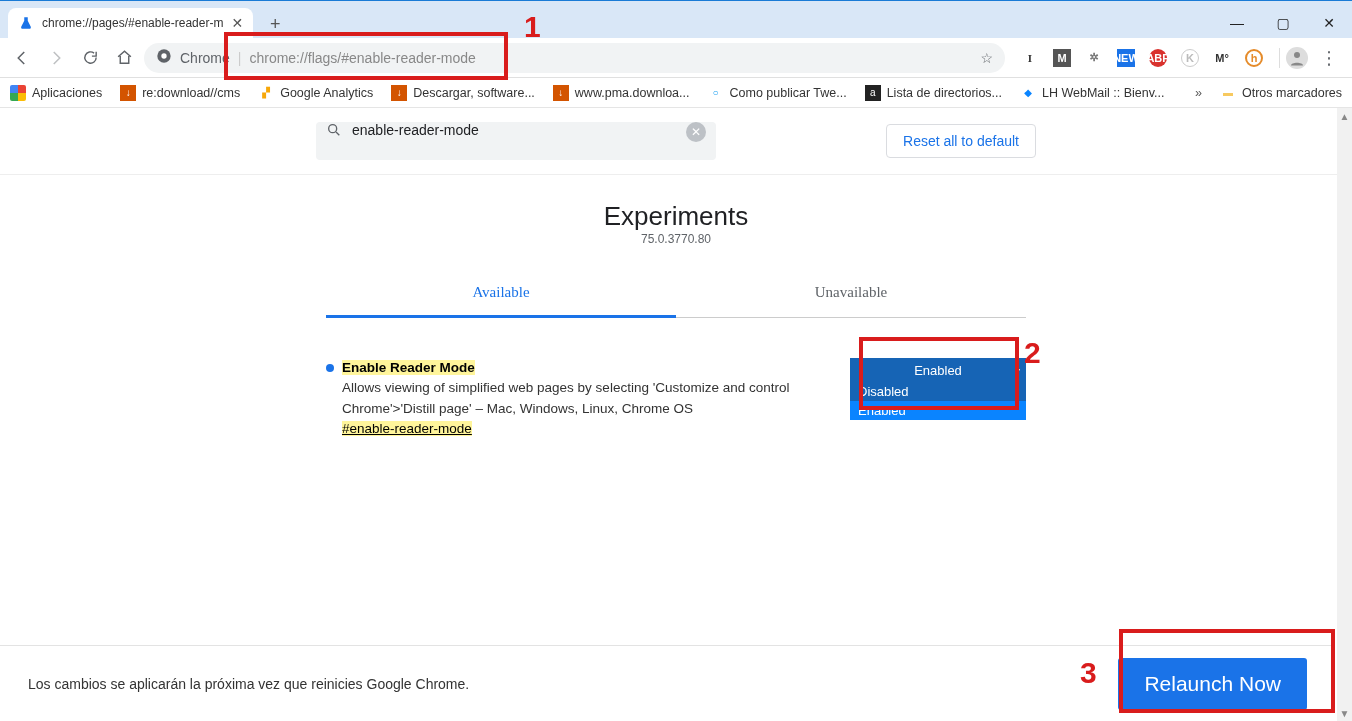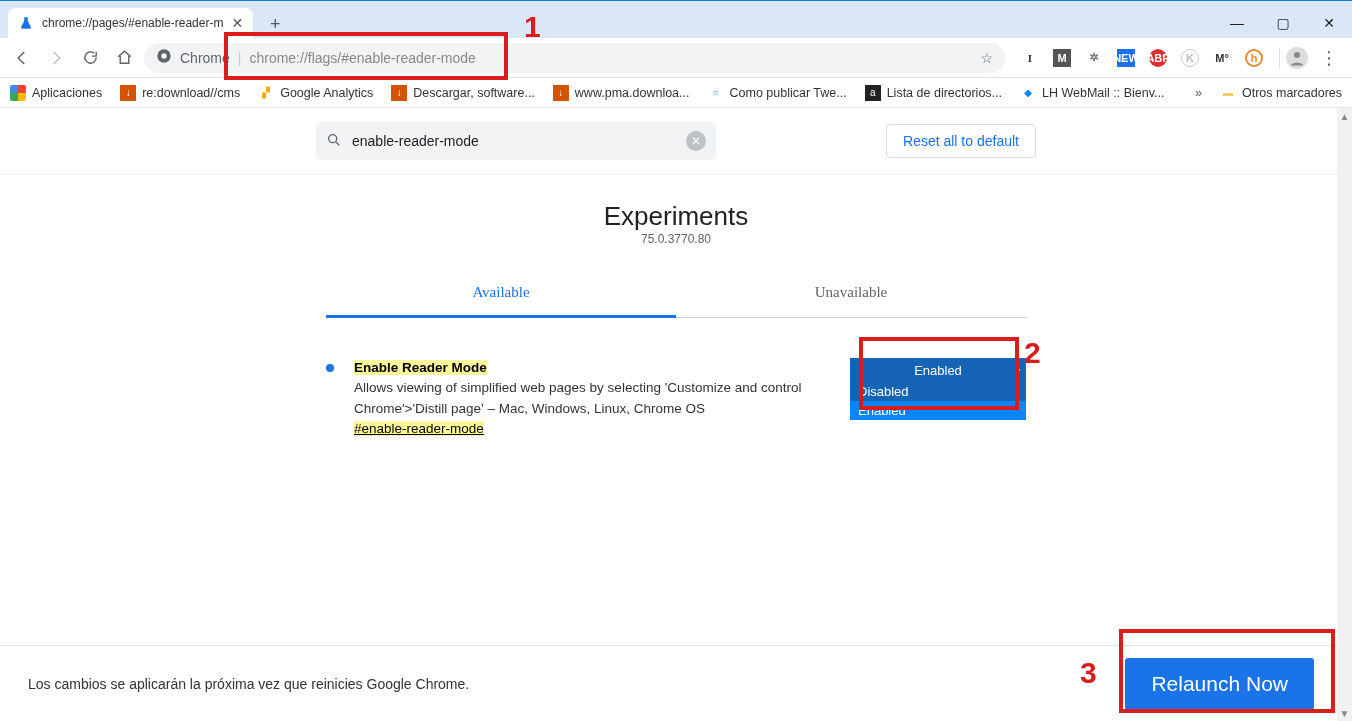--- a/index.html
+++ b/index.html
@@ -42,49 +42,49 @@
   .bm-orange { background:#d35400; color:#fff; font-weight:bold;}
   .bm-ga { color:#f7a708; font-size:14px;}
   .bm-lh { color:#0a84ff; font-size:14px;}
   .bm-folder { color:#f7c95f; font-size:14px;}
   .bm-more { margin-left:auto; color:#555;}
 
   
   .viewport { position:absolute; top:108px; left:0; right:0; bottom:0; background:#fff; overflow:hidden;}
   .content { margin:0 auto; width:100%; }
   .searchrow { display:flex; align-items:center; justify-content:center; gap: 170px; padding: 14px 0; border-bottom:1px solid #eee; }
-  .searchbox { width:400px; height:38px; background:#f1f3f4; border-radius:4px; display:flex; align-items:center; padding:0 10px; gap:10px; color:#5f6368; font-size:14px; }
+  .searchbox { width:400px; height:38px; background:#f1f3f4; border-radius:4px; display:flex; align-items:flex-start; padding:0 10px; gap:10px; color:#5f6368; font-size:14px; }
   .searchbox .mag { color:#5f6368;}
   .searchbox .clear { margin-left:auto; width:20px;height:20px; background:#bdc1c6; color:#fff; border-radius:50%; display:flex;align-items:center;justify-content:center; font-size:12px;}
   .resetbtn { border:1px solid #dadce0; background:#fff; color:#1a73e8; padding:8px 16px; border-radius:4px; font-size:14px; cursor:pointer;}
   
   .inner { width: 700px; margin: 0 auto; padding-top: 26px;}
   .titlerow { display:flex; align-items:center; justify-content:space-between;flex-direction:column;}
   .titlerow h1 { font-size:26px; font-weight:400; color:#202124;}
   .version { font-size:12px; color:#5f6368;}
   
   .tabs { display:flex; margin-top:24px; border-bottom:1px solid #ccc;}
   .ptab { flex:1; text-align:center; padding:14px 0; font-size:15px; color:#5f6368; cursor:pointer;font-family:Liberation Serif, serif;}
   .ptab.active { color:#1a73e8; border-bottom:3px solid #1a73e8; margin-bottom:-1px;}
   
-  .flag { margin-top:40px; display:flex; gap:20px; align-items:flex-start; position:relative;}
+  .flag { margin-top:40px; display:flex; gap:8px; align-items:flex-start; position:relative;}
   .dot { width:8px;height:8px;background:#1a73e8;border-radius:50%; margin-top:6px; flex-shrink:0;}
   .flagbody { flex:1; font-size:13.5px; line-height:1.5; color:#333;}
   .ftitle { background:#fff59b; font-weight:bold; color:#000;}
   .fhash { background:#fff59b; color:#000; text-decoration:underline;}
   
   .dropdown { width:176px; position:relative;}
   .ddsel { background:#1664b5; color:#fff; height:24px; display:flex; align-items:center; justify-content:center; font-size:13px; position:relative; cursor:pointer;}
   .ddsel::after{ content:"▾"; position:absolute; right:6px; font-size:10px;}
   .ddlist { background:#1664b5; }
   .ddopt { color:#fff; font-size:13px; padding:2px 8px; cursor:pointer;}
   .ddopt.hi { background:#0a84ff;}
 
   
-  .bottombar { position:absolute; left:0; right:10px; bottom:0; height:76px; border-top:1px solid #e3e3e3; background:#fff; display:flex; align-items:center; padding:0 28px; font-size:14px; color:#333;}
+  .bottombar { position:absolute; left:0; right:17px; bottom:0; height:76px; border-top:1px solid #e3e3e3; background:#fff; display:flex; align-items:center; padding:0 28px; font-size:14px; color:#333;}
   .relaunch { margin-left:auto; background:#1a73e8; color:#fff; border:none; padding:14px 26px; font-size:21px; border-radius:3px; cursor:pointer;}
   
   
   .vscroll { position:absolute; right:0; top:108px; bottom:0; width:15px; background:#f1f1f1; display:flex; flex-direction:column;}
   .vscroll .arr { height:16px; display:flex;align-items:center;justify-content:center; color:#888; font-size:10px;}
   .vscroll .track { flex:1;}
 
   
   .redbox { position:absolute; border:4px solid #d91c1c; pointer-events:none;}
   .rednum { position:absolute; color:#d91c1c; font-size:30px; font-weight:bold; pointer-events:none;}

